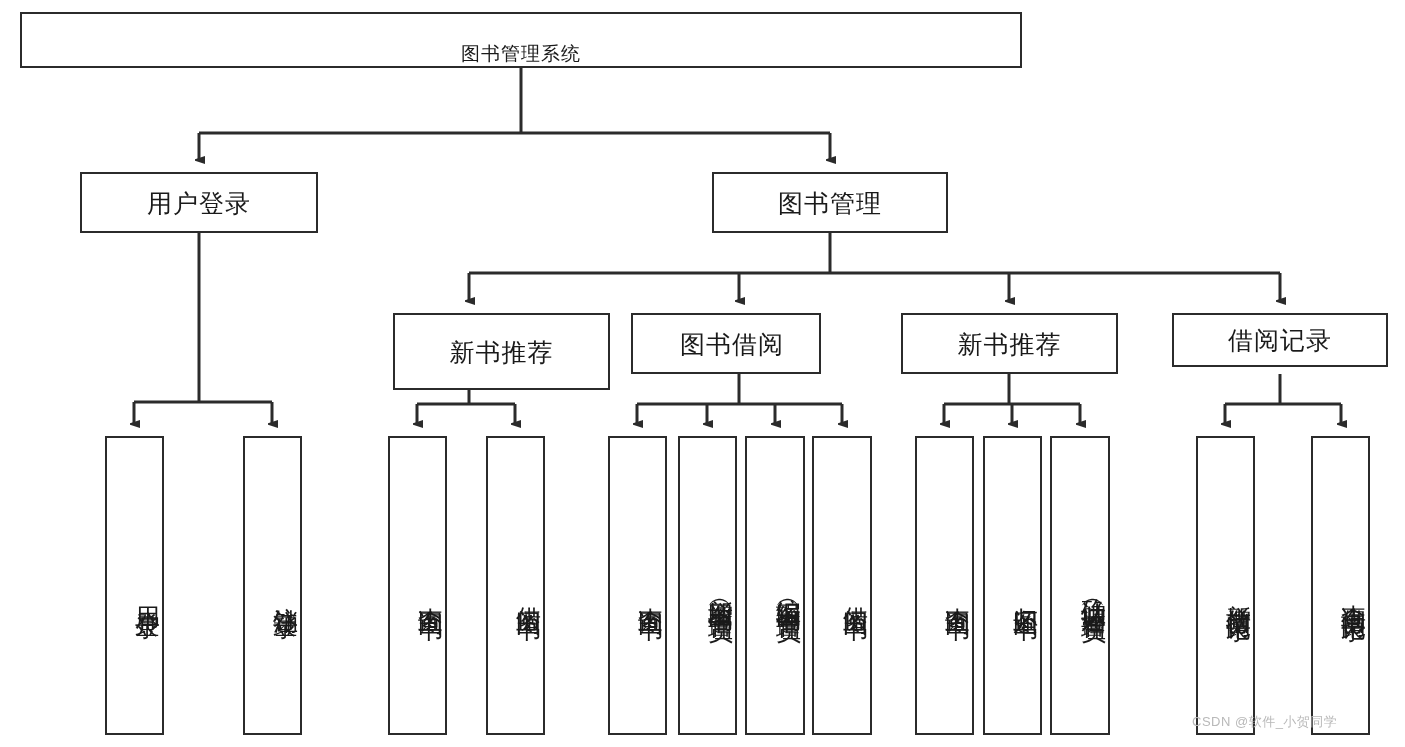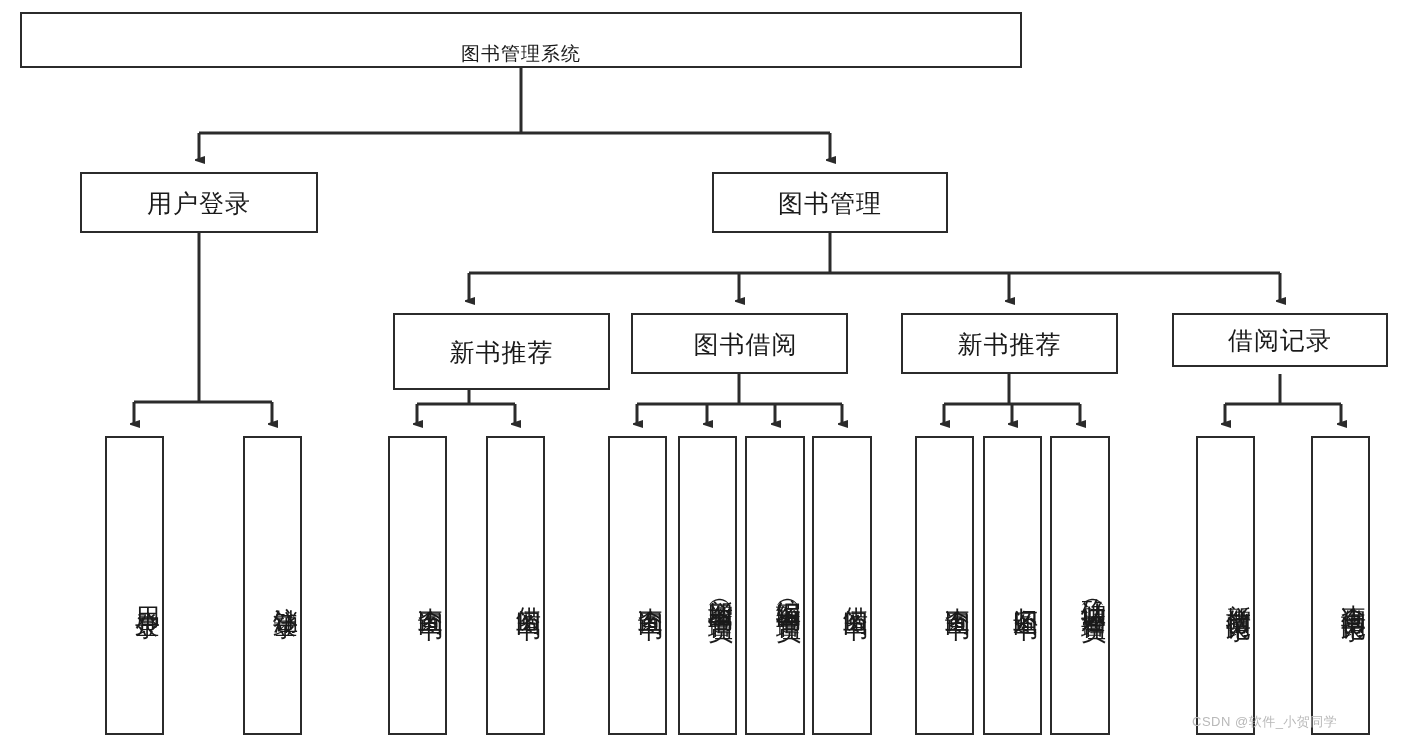--- a/index.html
+++ b/index.html
@@ -130,21 +130,21 @@
   <div class="node horiz" style="left:80px;top:172px;width:238px;height:61px;">
     <span>用户登录</span>
   </div>
   <div class="node horiz" style="left:712px;top:172px;width:236px;height:61px;">
     <span>图书管理</span>
   </div>
 
   <div class="node horiz" style="left:361px;top:313px;width:217px;height:77px;margin-left:32px;">
     <span>新书推荐</span>
   </div>
-  <div class="node horiz" style="left:631px;top:313px;width:217px;height:61px;padding-left:12px;">
+  <div class="node horiz" style="left:631px;top:313px;width:190px;height:61px;padding-left:12px;">
     <span>图书借阅</span>
   </div>
   <div class="node horiz" style="left:901px;top:313px;width:217px;height:61px;">
     <span>新书推荐</span>
   </div>
   <div class="node horiz" style="left:1172px;top:313px;width:216px;height:54px;">
     <span>借阅记录</span>
   </div>
 
   <div class="node vert" style="left:105px;top:436px;width:59px;height:299px;">

